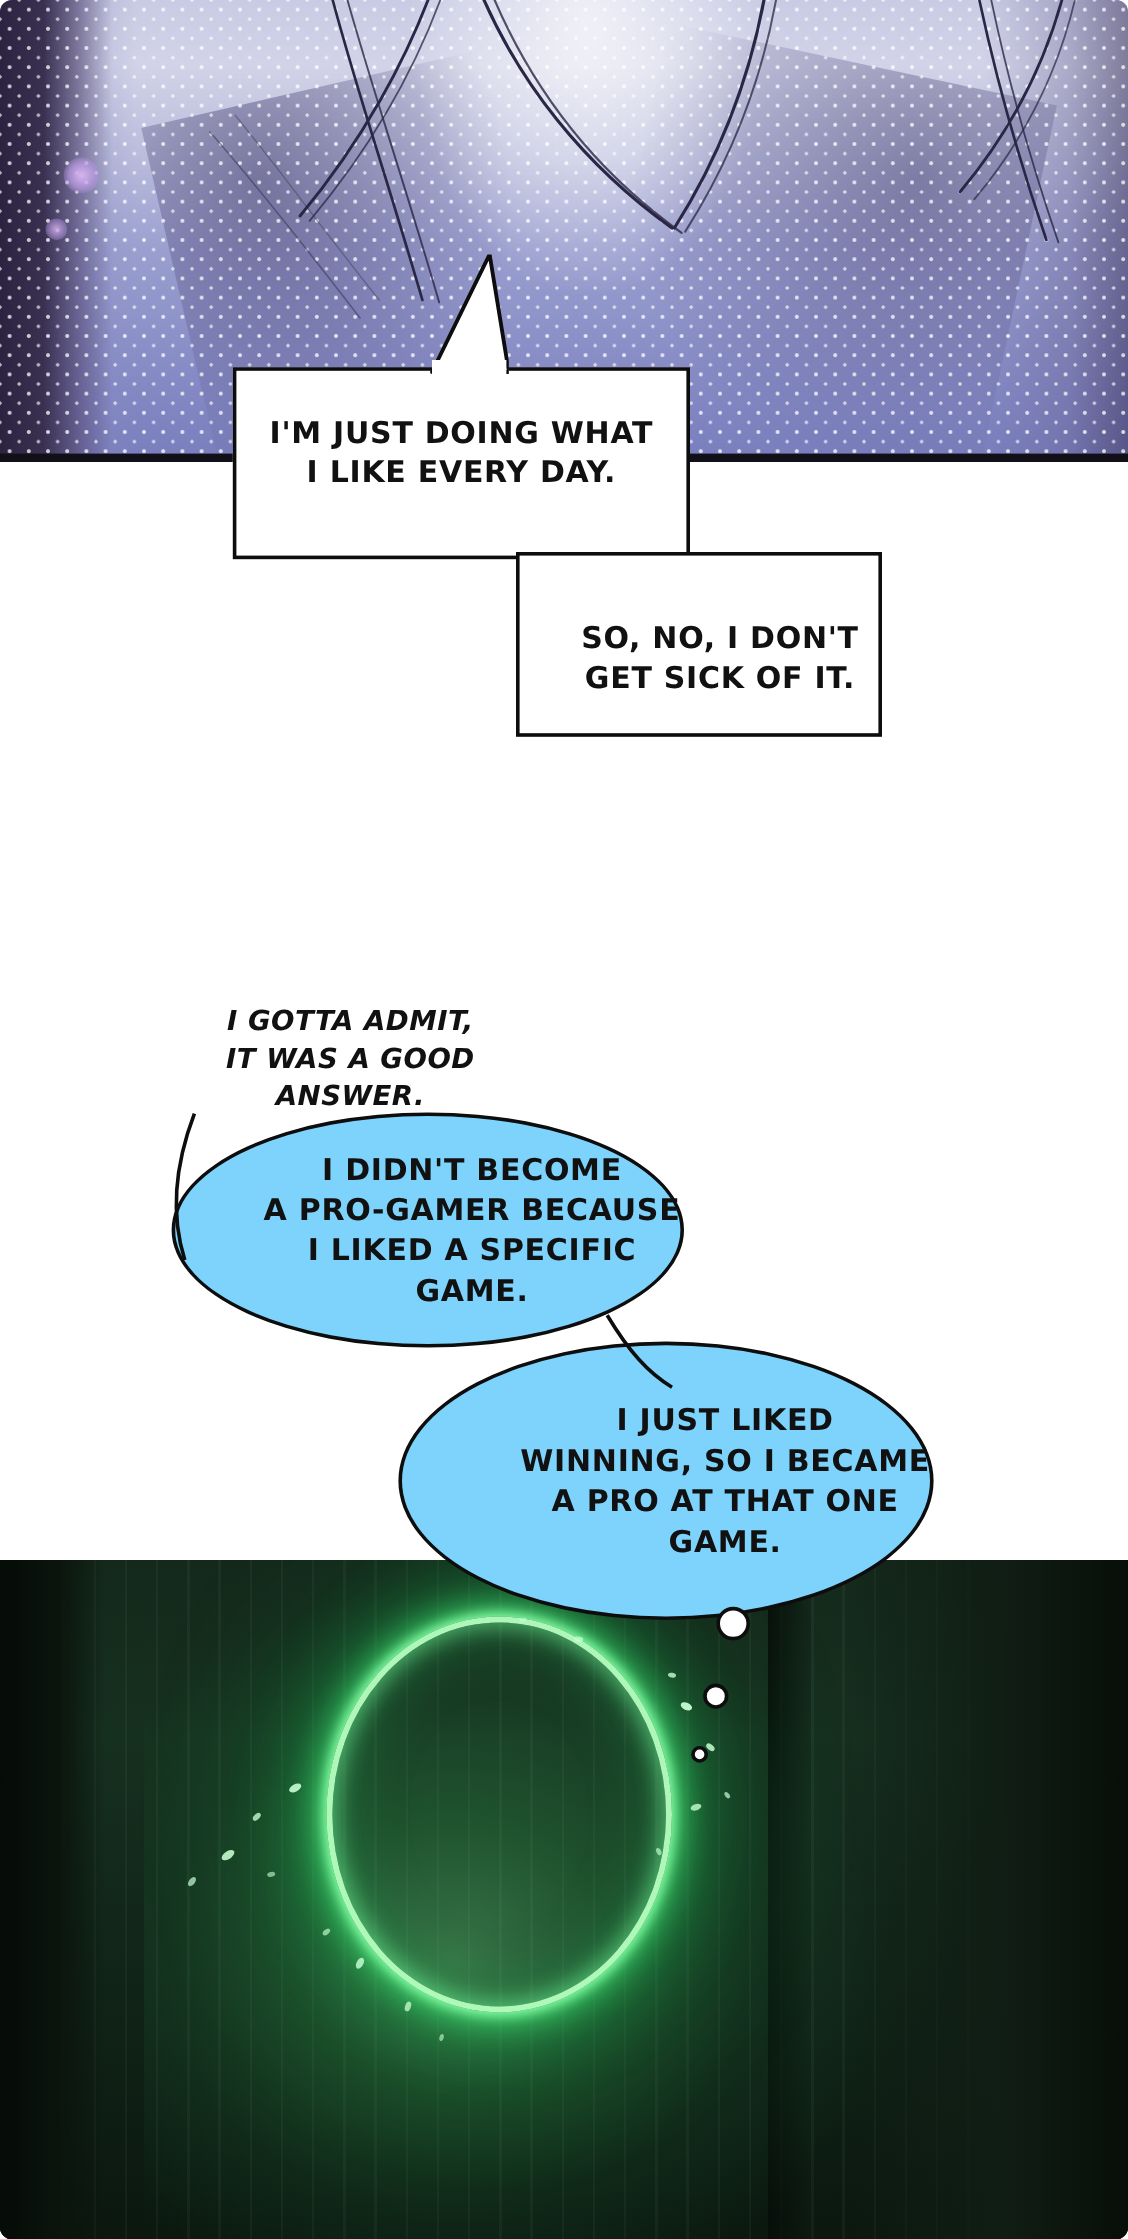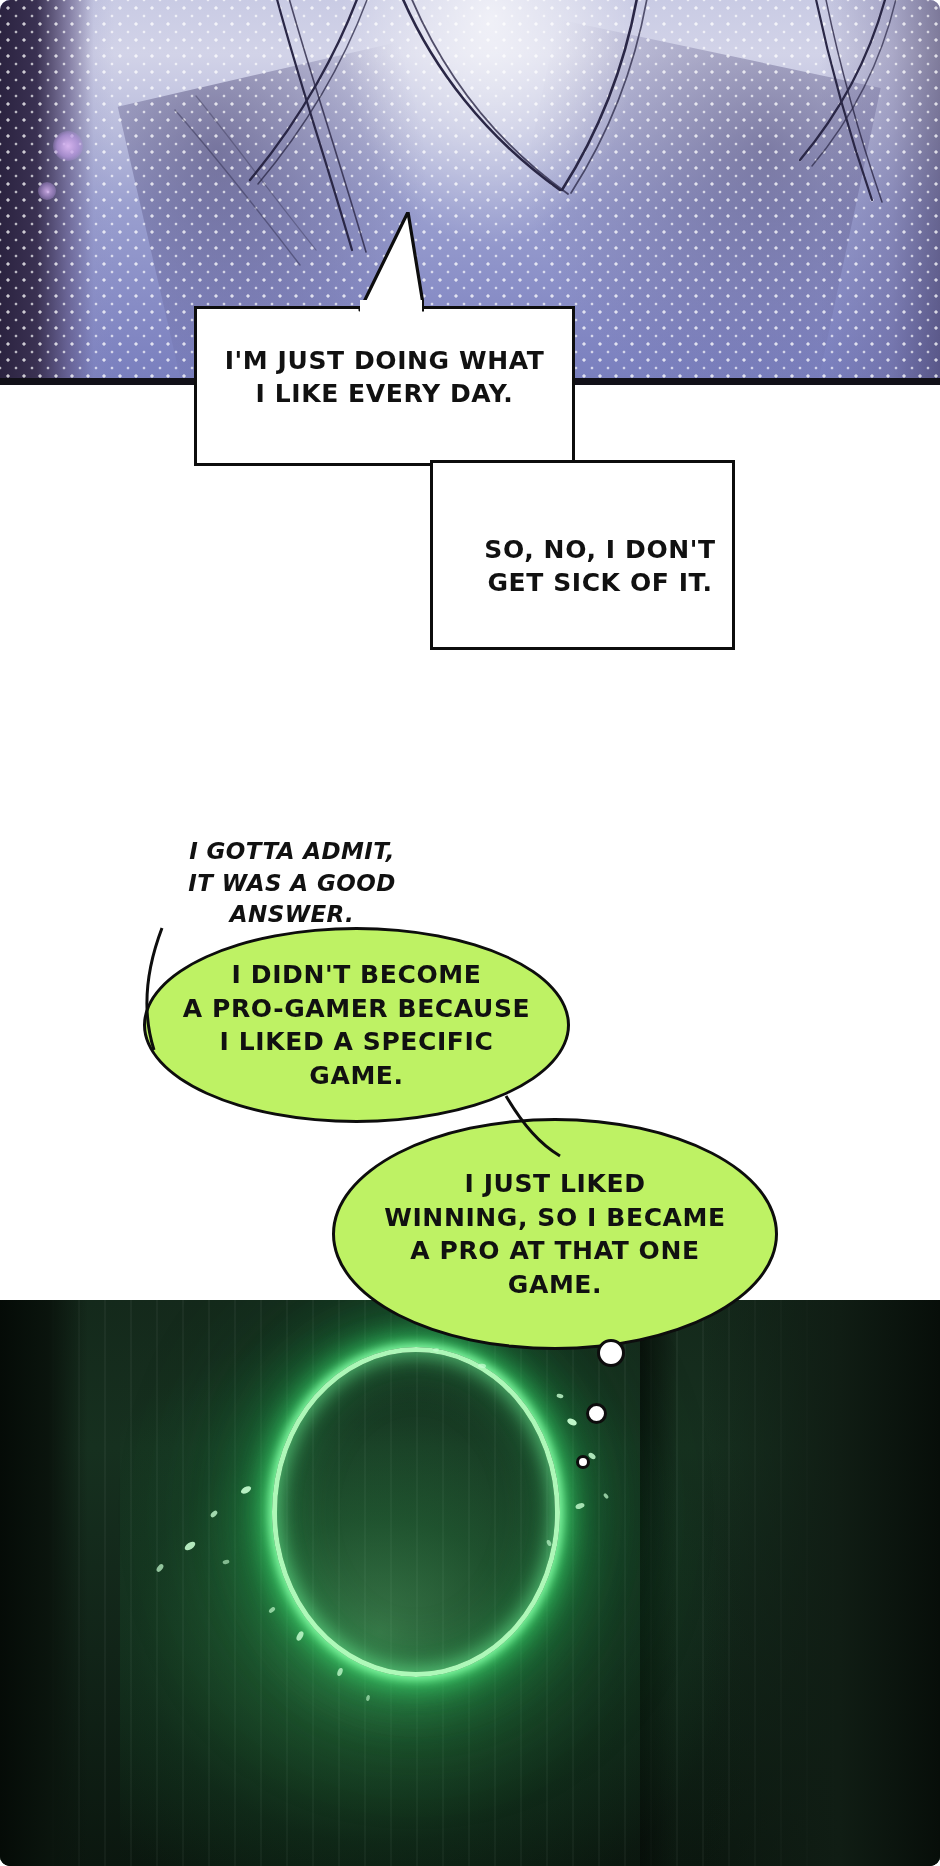--- a/index.html
+++ b/index.html
@@ -227,21 +227,21 @@
   }
 
   #bubble-1 {
     left: 194px; top: 306px;
     width: 381px; height: 160px;
   }
   #bubble-1 .bubble-text { font-size: 25px; margin-top: -18px; }
 
   #bubble-2 {
     left: 430px; top: 460px;
-    width: 305px; height: 190px; padding-left: 35px;
+    width: 305px; height: 154px; padding-left: 35px;
   }
   #bubble-2 .bubble-text { font-size: 25px; margin-top: 22px; }
 
   
   #bubble-1-tail {
     position: absolute;
     left: 358px; top: 212px;
     width: 66px; height: 102px;
     z-index: 2;
   }
@@ -258,26 +258,26 @@
     line-height: 1.38;
     letter-spacing: .4px;
     color: #111111;
     white-space: pre-line;
     text-align: center;
   }
 
   
   .oval-bubble {
     position: absolute;
-    background: #bef264;
+    background: #7dd3fc;
     border: 3px solid #0d0d0d;
     border-radius: 50%;
     display: flex;
     align-items: center;
-    justify-content: center;
+    justify-content: flex-end;
     text-align: center;
   }
   #oval-1 {
     left: 143px; top: 927px;
     width: 427px; height: 196px;
   }
   #oval-1 .bubble-text { font-size: 25px; }
 
   #oval-2 {
     left: 332px; top: 1118px;

